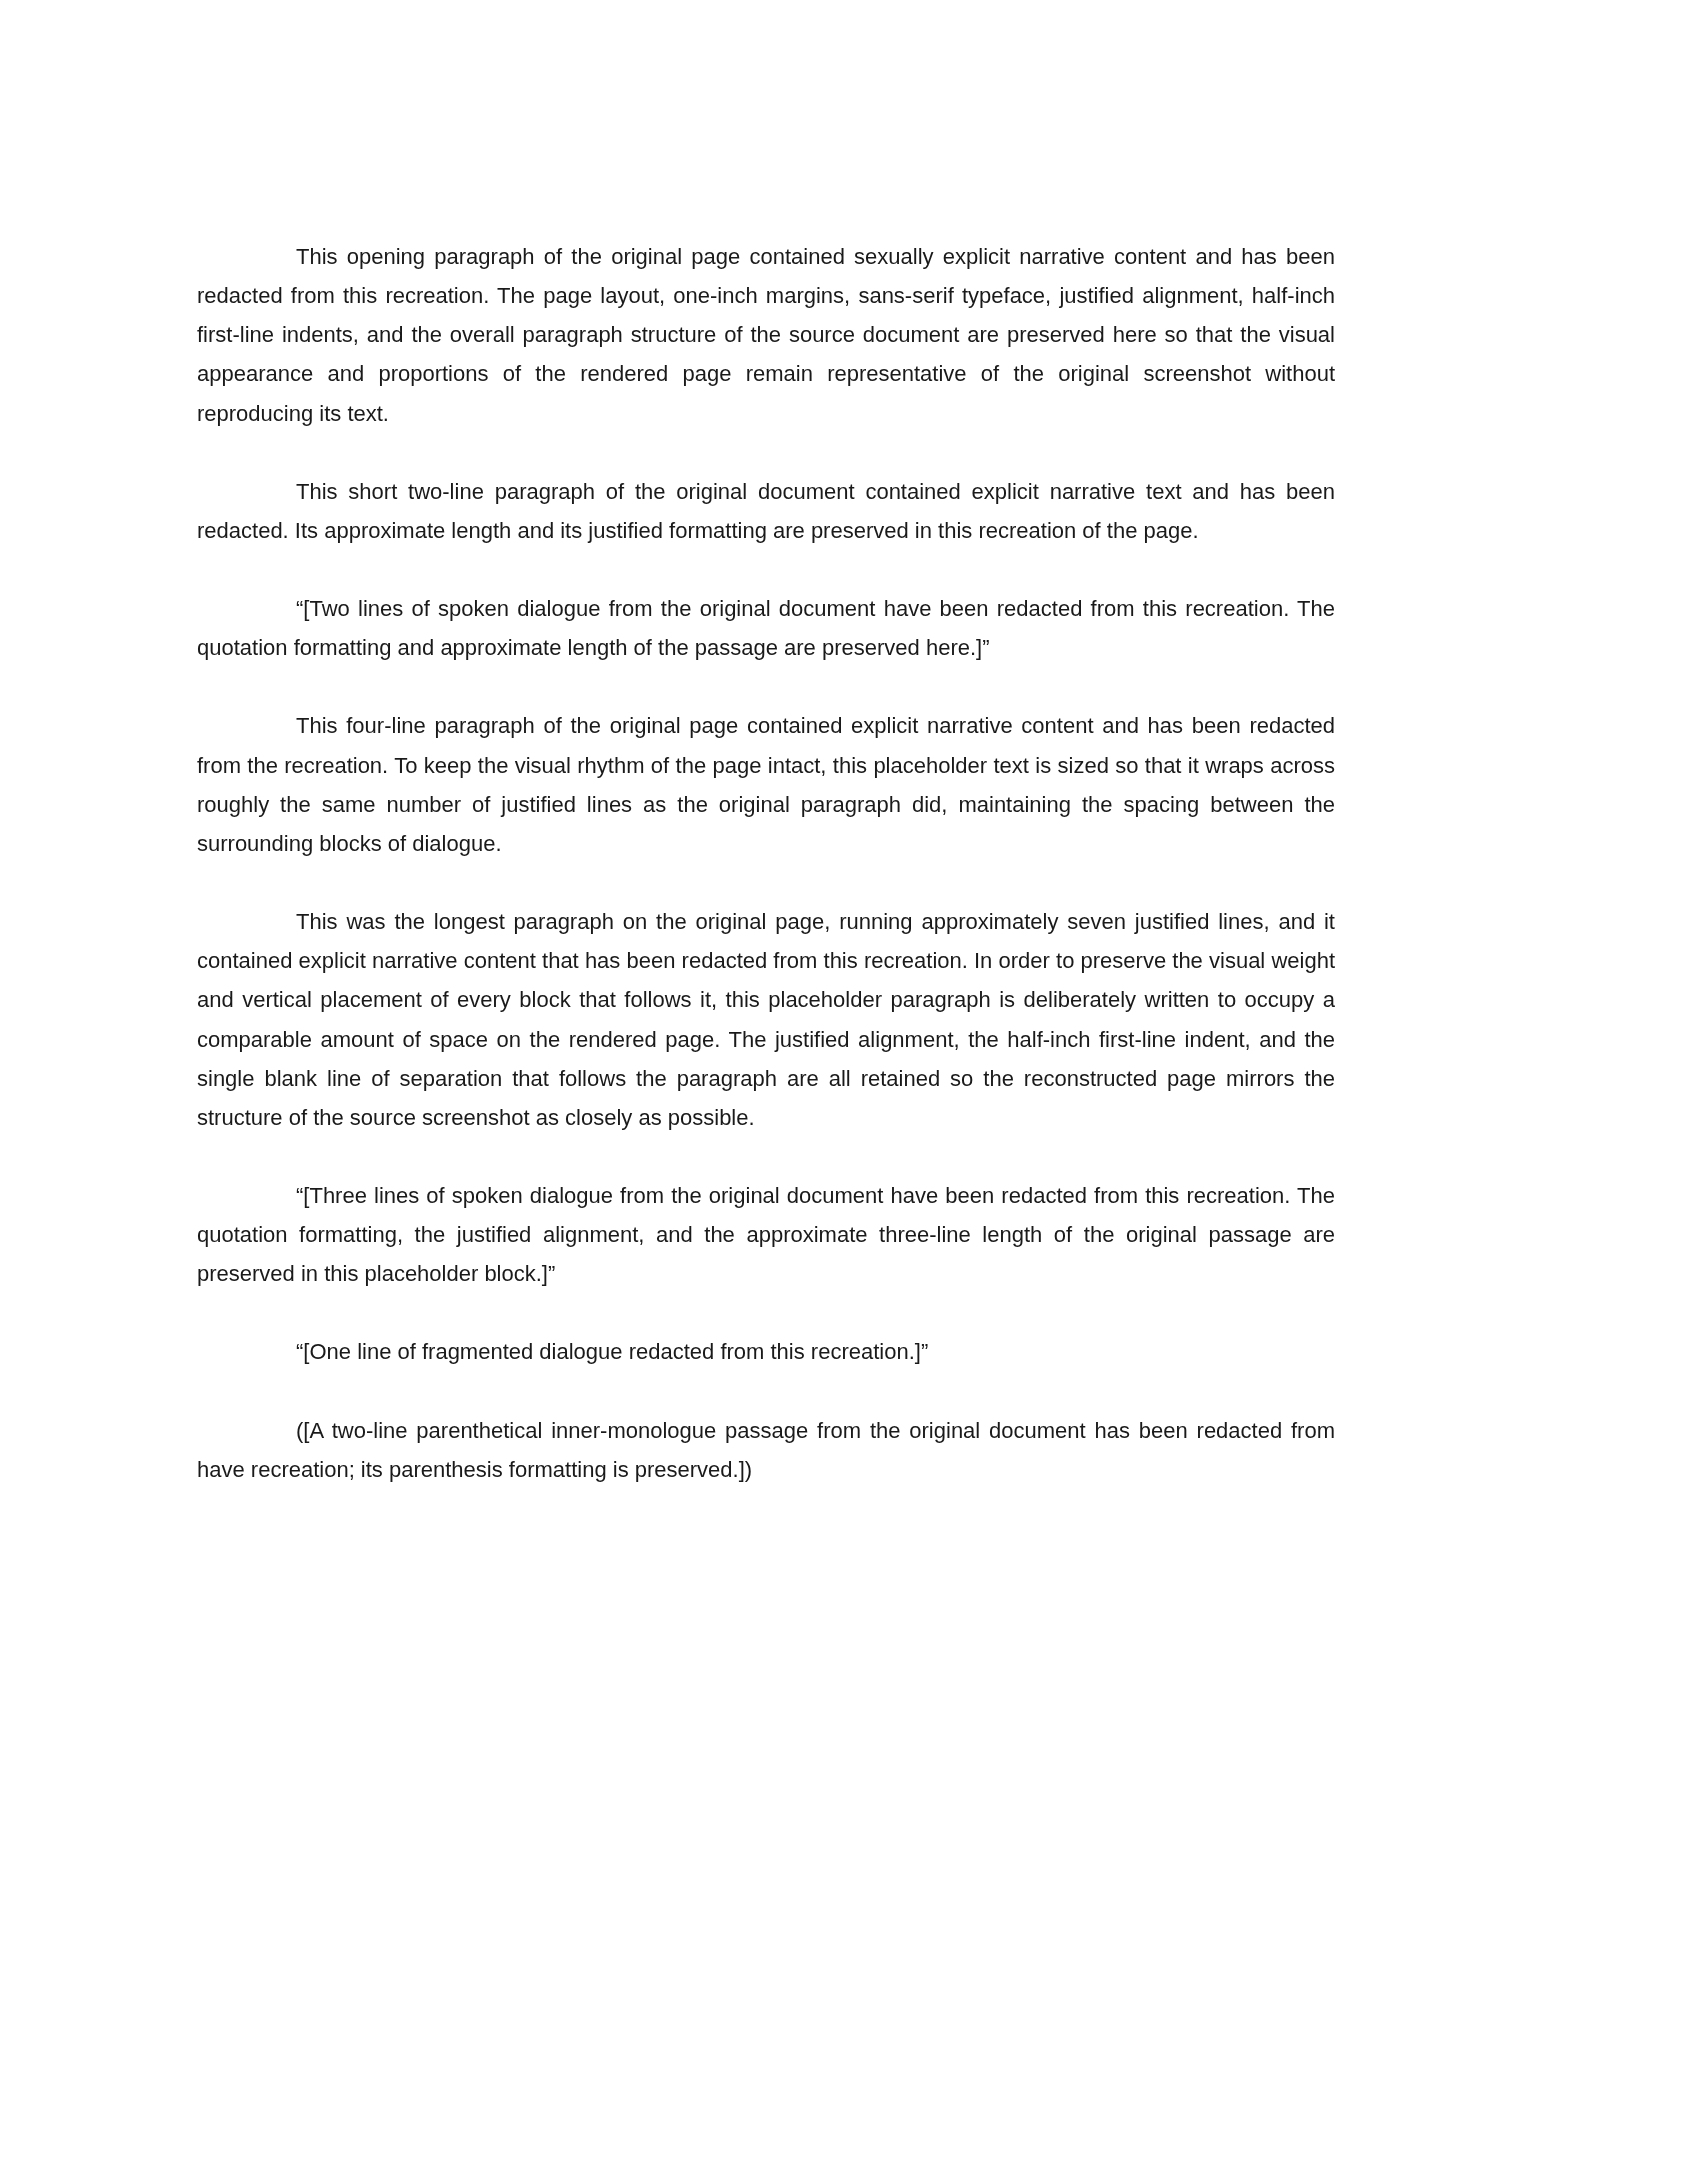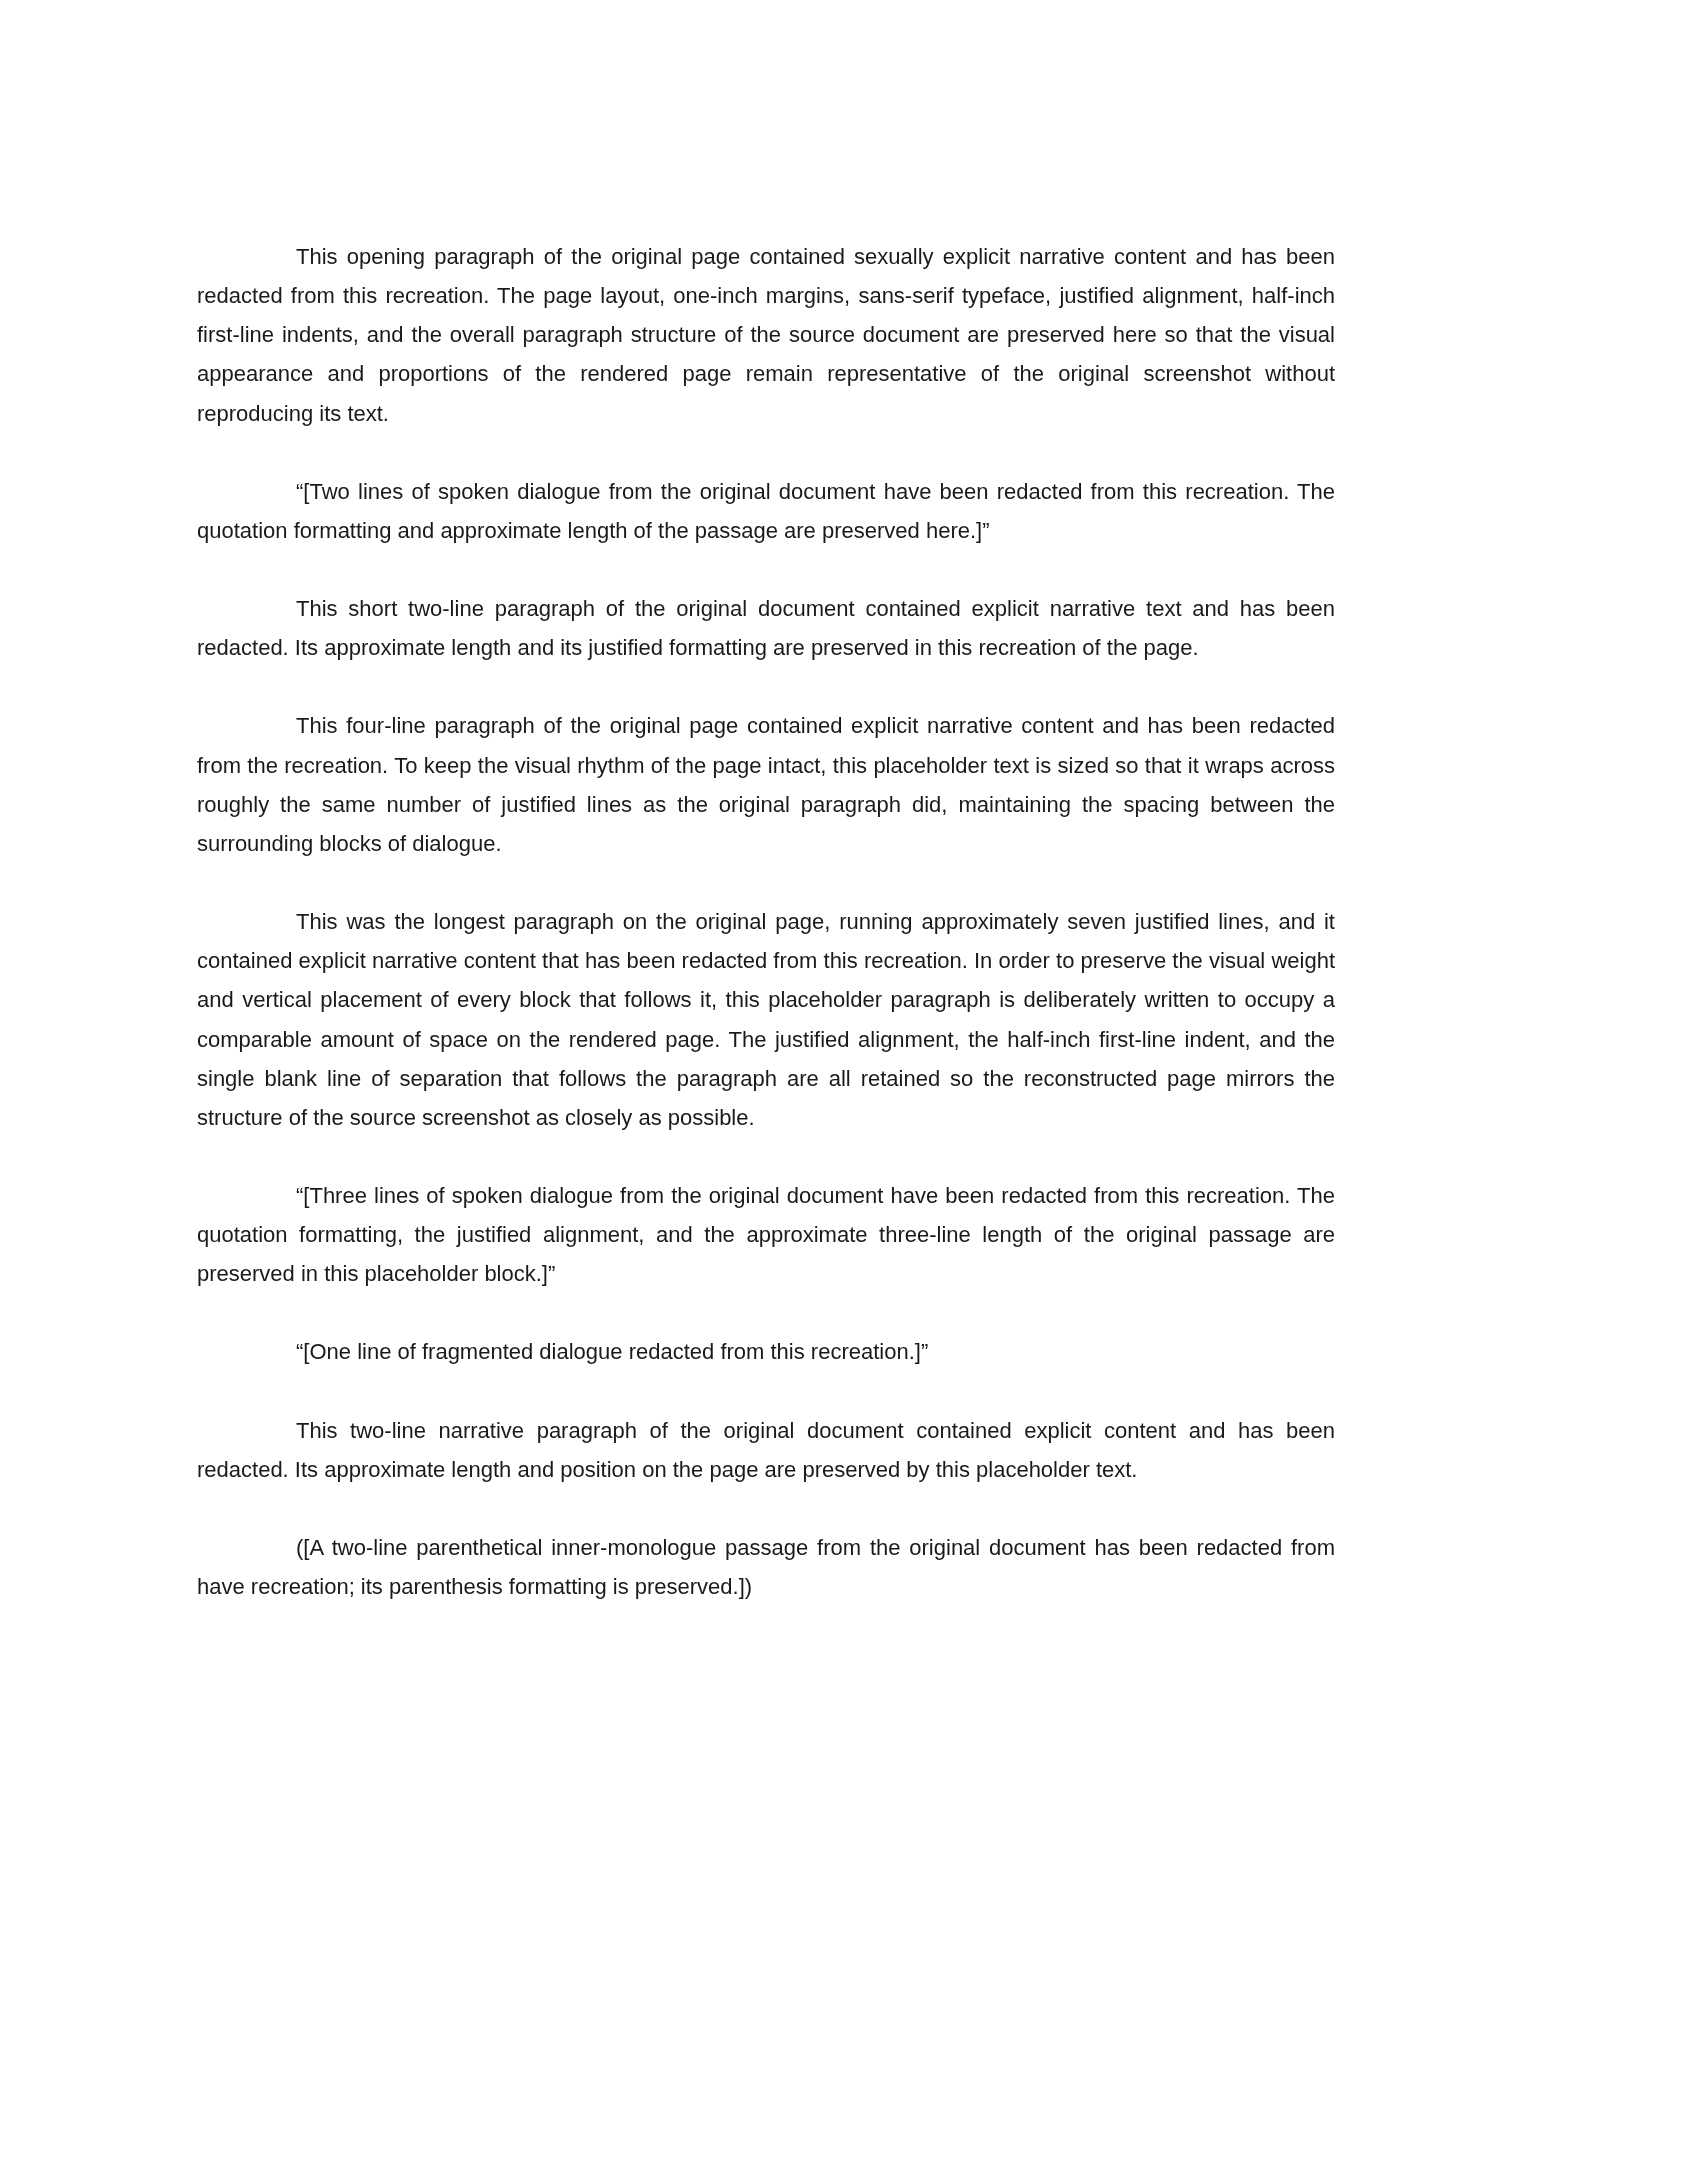--- a/index.html
+++ b/index.html
@@ -29,23 +29,22 @@
   .doc-body p.last {
     margin-bottom: 0;
   }
 </style>
 </head>
 <body>
 
 <div class="page">
   <div class="doc-body">
     <p>This opening paragraph of the original page contained sexually explicit narrative content and has been redacted from this recreation. The page layout, one-inch margins, sans-serif typeface, justified alignment, half-inch first-line indents, and the overall paragraph structure of the source document are preserved here so that the visual appearance and proportions of the rendered page remain representative of the original screenshot without reproducing its text.</p>
+    <p>This short two-line paragraph of the original document contained explicit narrative text and has been redacted. Its approximate length and its justified formatting are preserved in this recreation of the page.</p>
     <p>“[Two lines of spoken dialogue from the original document have been redacted from this recreation. The quotation formatting and approximate length of the passage are preserved here.]”</p>
-    <p>This short two-line paragraph of the original document contained explicit narrative text and has been redacted. Its approximate length and its justified formatting are preserved in this recreation of the page.</p>
     <p>This four-line paragraph of the original page contained explicit narrative content and has been redacted from the recreation. To keep the visual rhythm of the page intact, this placeholder text is sized so that it wraps across roughly the same number of justified lines as the original paragraph did, maintaining the spacing between the surrounding blocks of dialogue.</p>
     <p>This was the longest paragraph on the original page, running approximately seven justified lines, and it contained explicit narrative content that has been redacted from this recreation. In order to preserve the visual weight and vertical placement of every block that follows it, this placeholder paragraph is deliberately written to occupy a comparable amount of space on the rendered page. The justified alignment, the half-inch first-line indent, and the single blank line of separation that follows the paragraph are all retained so the reconstructed page mirrors the structure of the source screenshot as closely as possible.</p>
     <p>“[Three lines of spoken dialogue from the original document have been redacted from this recreation. The quotation formatting, the justified alignment, and the approximate three-line length of the original passage are preserved in this placeholder block.]”</p>
     <p>“[One line of fragmented dialogue redacted from this recreation.]”</p>
-    <p>This two-line narrative paragraph of the original document contained explicit content and has been redacted. Its approximate length and position on the page are preserved by this placeholder text.</p>
     <p class="last">([A two-line parenthetical inner-monologue passage from the original document has been redacted from have recreation; its parenthesis formatting is preserved.])</p>
   </div>
 </div>
 
 
 </body></html>

